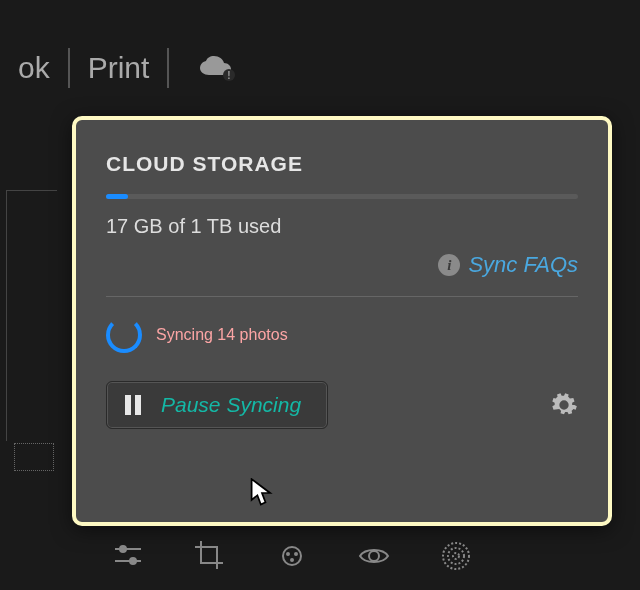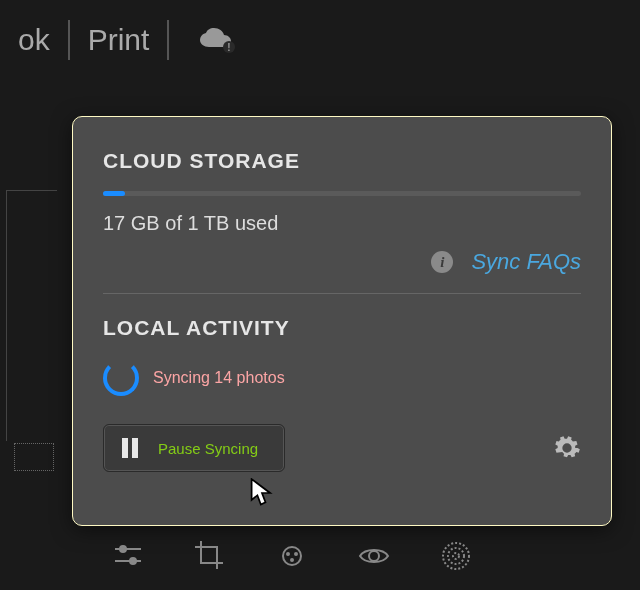--- a/index.html
+++ b/index.html
@@ -1,42 +1,42 @@
 <!DOCTYPE html>
 <html><head>
 <meta charset="utf-8">
 <style>
   html,body{margin:0;padding:0;width:640px;height:590px;background:#1a1a1a;font-family:"Segoe UI",Arial,sans-serif;overflow:hidden;color:#ccc;}
   
-  .topbar{display:flex;align-items:center;height:80px;padding-left:0;background:#1a1a1a;}
+  .topbar{display:flex;align-items:center;height:80px;padding-left:0;background:#1a1a1a;margin-top:28px;}
   .tab{font-size:30px;color:#aaa;padding:0 18px;cursor:pointer;}
   .sep{width:1px;height:40px;background:#555;}
   .cloud-icn{margin-left:28px;width:40px;height:26px;position:relative;}
   .cloud-icn svg{width:40px;height:26px;}
   
   .leftpanel{position:absolute;left:6px;top:190px;width:50px;height:250px;border:1px solid #444;border-right:none;border-bottom:none;}
   .thumbstub{position:absolute;left:14px;top:443px;width:38px;height:26px;border:1px dotted #666;}
   
-  .popover{position:absolute;left:72px;top:116px;width:540px;height:410px;background:#4c4c4c;border:1px solid #fef9c3;border-radius:10px;box-shadow:0 4px 20px rgba(0,0,0,.5);padding:32px 30px 0 30px;box-sizing:border-box;}
+  .popover{position:absolute;left:72px;top:116px;width:540px;height:410px;background:#4c4c4c;border:4px solid #fef9c3;border-radius:10px;box-shadow:0 4px 20px rgba(0,0,0,.5);padding:32px 30px 0 30px;box-sizing:border-box;}
   .sect-title{font-size:21px;letter-spacing:1px;color:#e6e6e6;font-weight:600;margin:0 0 18px 0;}
   .prog-track{position:relative;width:100%;height:5px;background:#5a5a5a;border-radius:3px;margin-bottom:16px;}
   .prog-fill{position:absolute;left:0;top:0;height:5px;width:22px;background:#1a8cff;border-radius:3px;}
   .storage-text{font-size:20px;color:#ddd;margin-bottom:14px;}
   .faq-row{display:flex;justify-content:flex-end;align-items:center;gap:8px;margin-bottom:18px;}
   .info-circle{width:22px;height:22px;border-radius:50%;background:#8a8a8a;color:#3a3a3a;font-weight:bold;font-family:Georgia,serif;font-style:italic;display:flex;align-items:center;justify-content:center;font-size:15px;}
-  .faq-link{color:#4aa8e0;font-style:italic;font-size:22px;margin-left:10px;}
+  .faq-link{color:#4aa8e0;font-style:italic;font-size:22px;}
   .divider{height:1px;background:#666;width:100%;}
   .activity-row{display:flex;align-items:center;gap:14px;margin:20px 0 28px 0;}
   .spinner{width:28px;height:28px;border:4px solid #1a8cff;border-top-color:transparent;border-radius:50%;}
   .activity-text{font-size:16px;color:#fca5a5;}
   .bottom-row{display:flex;align-items:center;justify-content:space-between;}
   .pause-btn{display:flex;align-items:center;gap:20px;background:#3a3a3a;border:1px solid #2a2a2a;border-radius:6px;height:46px;padding:0 26px 0 18px;cursor:pointer;box-shadow:inset 0 0 0 1px #555;}
   .pause-bars{display:flex;gap:4px;}
   .pause-bars span{display:block;width:6px;height:20px;background:#e8e8e8;}
-  .pause-label{font-size:15px;color:#84cc16;}
+  .pause-label{font-size:21px;color:#14b8a6;font-style:italic;}
   .gear{width:28px;height:28px;cursor:pointer;}
   
   .toolrow{position:absolute;left:110px;top:538px;display:flex;gap:46px;align-items:center;}
   .tool{width:36px;height:36px;display:flex;align-items:center;justify-content:center;}
   .tool svg{width:34px;height:34px;stroke:#888;fill:none;stroke-width:2;}
   
   .cursor{position:absolute;left:250px;top:478px;width:24px;height:30px;pointer-events:none;}
 </style>
 </head>
 <body>
@@ -64,21 +64,20 @@
   <div class="sect-title">CLOUD STORAGE</div>
   <div class="prog-track">
     <div class="prog-fill"></div>
   </div>
   <div class="storage-text">17 GB of 1 TB used</div>
   <div class="faq-row">
     <div class="info-circle">i</div>
     <div class="faq-link">Sync FAQs</div>
   </div>
   <div class="divider"></div>
-  <div class="sect-title" style="margin-top:22px">LOCAL ACTIVITY</div>
   <div class="activity-row">
     <div class="spinner"></div>
     <div class="activity-text">Syncing 14 photos</div>
   </div>
   <div class="bottom-row">
     <div class="pause-btn">
       <div class="pause-bars">
           <span></span>
           <span></span>
         </div>

